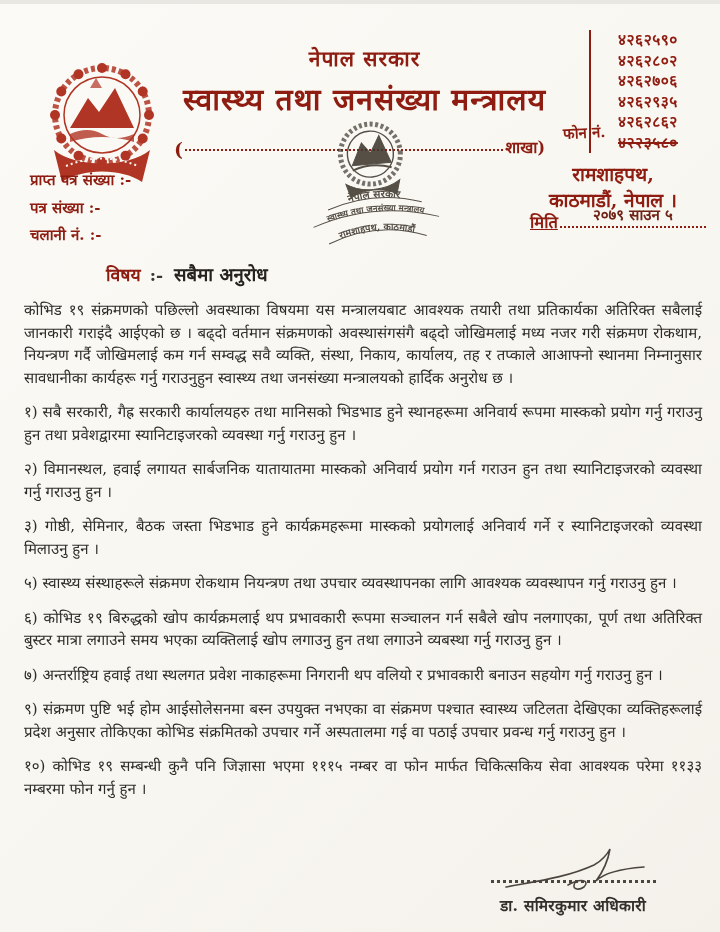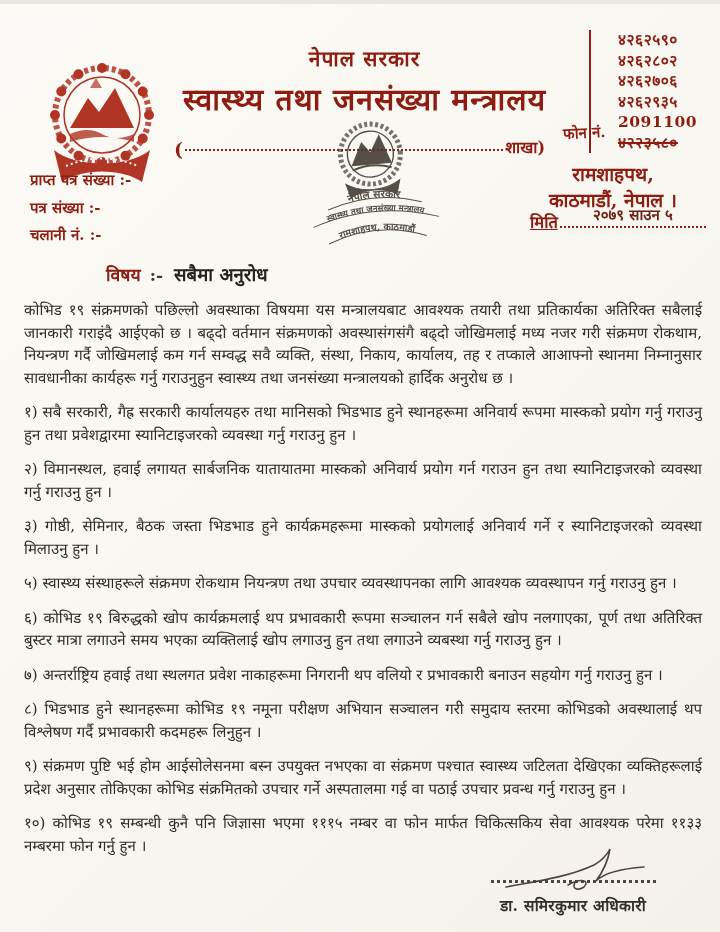--- a/index.html
+++ b/index.html
@@ -86,21 +86,21 @@
       <span class="branch">शाखा)</span>
     </div>
   </div>
 
   <div class="phone-label">फोन नं.</div>
   <div class="phone-block">
     <div class="ph">४२६२५९०</div>
     <div class="ph">४२६२८०२</div>
     <div class="ph">४२६२७०६</div>
     <div class="ph">४२६२९३५</div>
-    <div class="ph">2091100</div>
+    <div class="ph">४२६२८६२</div>
     <div class="ph struck">४२२३५८०</div>
   </div>
 
   <svg class="stamp" viewBox="0 0 174 140">
     <g transform="rotate(-5 87 70)" stroke="#3f382f" fill="none">
       <circle cx="87" cy="40" r="30" stroke-dasharray="3 2.5" stroke-width="5" opacity=".8"></circle>
       <circle cx="87" cy="40" r="23" stroke-width="1.4"></circle>
       <path d="M68,50 L79,28 L87,39 L97,22 L107,50 Z" fill="#3f382f"></path>
       <path d="M68,55 Q87,48 107,55" stroke-width="2"></path>
       <path d="M60,68 C75,78 99,78 114,68 L110,82 C98,74 76,74 64,82 Z" fill="#3f382f"></path>
@@ -142,21 +142,20 @@
       <span class="subj-sep">:-</span>
       <span class="subj-text">सबैमा अनुरोध</span>
     </div>
     <p class="para">कोभिड १९ संक्रमणको पछिल्लो अवस्थाका विषयमा यस मन्त्रालयबाट आवश्यक तयारी तथा प्रतिकार्यका अतिरिक्त सबैलाई जानकारी गराइंदै आईएको छ । बढ्दो वर्तमान संक्रमणको अवस्थासंगसंगै बढ्दो जोखिमलाई मध्य नजर गरी संक्रमण रोकथाम, नियन्त्रण गर्दै जोखिमलाई कम गर्न सम्वद्ध सवै व्यक्ति, संस्था, निकाय, कार्यालय, तह र तप्काले आआफ्नो स्थानमा निम्नानुसार सावधानीका कार्यहरू गर्नु गराउनुहुन स्वास्थ्य तथा जनसंख्या मन्त्रालयको हार्दिक अनुरोध छ ।</p>
     <p class="para">१) सबै सरकारी, गैह्र सरकारी कार्यालयहरु तथा मानिसको भिडभाड हुने स्थानहरूमा अनिवार्य रूपमा मास्कको प्रयोग गर्नु गराउनु हुन तथा प्रवेशद्वारमा स्यानिटाइजरको व्यवस्था गर्नु गराउनु हुन ।</p>
     <p class="para">२) विमानस्थल, हवाई लगायत सार्बजनिक यातायातमा मास्कको अनिवार्य प्रयोग गर्न गराउन हुन तथा स्यानिटाइजरको व्यवस्था गर्नु गराउनु हुन ।</p>
     <p class="para">३) गोष्ठी, सेमिनार, बैठक जस्ता भिडभाड हुने कार्यक्रमहरूमा मास्कको प्रयोगलाई अनिवार्य गर्ने र स्यानिटाइजरको व्यवस्था मिलाउनु हुन ।</p>
     <p class="para">५) स्वास्थ्य संस्थाहरूले संक्रमण रोकथाम नियन्त्रण तथा उपचार व्यवस्थापनका लागि आवश्यक व्यवस्थापन गर्नु गराउनु हुन ।</p>
     <p class="para">६) कोभिड १९ बिरुद्धको खोप कार्यक्रमलाई थप प्रभावकारी रूपमा सञ्चालन गर्न सबैले खोप नलगाएका, पूर्ण तथा अतिरिक्त बुस्टर मात्रा लगाउने समय भएका व्यक्तिलाई खोप लगाउनु हुन तथा लगाउने व्यबस्था गर्नु गराउनु हुन ।</p>
     <p class="para">७) अन्तर्राष्ट्रिय हवाई तथा स्थलगत प्रवेश नाकाहरूमा निगरानी थप वलियो र प्रभावकारी बनाउन सहयोग गर्नु गराउनु हुन ।</p>
-    <p class="para">८) भिडभाड हुने स्थानहरूमा कोभिड १९ नमूना परीक्षण अभियान सञ्चालन गरी समुदाय स्तरमा कोभिडको अवस्थालाई थप विश्लेषण गर्दै प्रभावकारी कदमहरू लिनुहुन ।</p>
     <p class="para">९) संक्रमण पुष्टि भई होम आईसोलेसनमा बस्न उपयुक्त नभएका वा संक्रमण पश्चात स्वास्थ्य जटिलता देखिएका व्यक्तिहरूलाई प्रदेश अनुसार तोकिएका कोभिड संक्रमितको उपचार गर्ने अस्पतालमा गई वा पठाई उपचार प्रवन्ध गर्नु गराउनु हुन ।</p>
     <p class="para">१०) कोभिड १९ सम्बन्धी कुनै पनि जिज्ञासा भएमा १११५ नम्बर वा फोन मार्फत चिकित्सकिय सेवा आवश्यक परेमा ११३३ नम्बरमा फोन गर्नु हुन ।</p>
   </div>
 
   <div class="sign-block">
     <svg class="scribble" viewBox="0 0 150 48">
       <path d="M8,40 C40,34 70,30 96,18 C104,14 110,6 112,2 C110,14 104,26 98,34 C104,28 118,22 146,20
                M70,38 C84,30 92,34 86,40 C80,44 72,42 78,34" fill="none" stroke="#4b453d" stroke-width="1.6" stroke-linecap="round"></path>
     </svg>
     <div class="sign-dots"></div>

